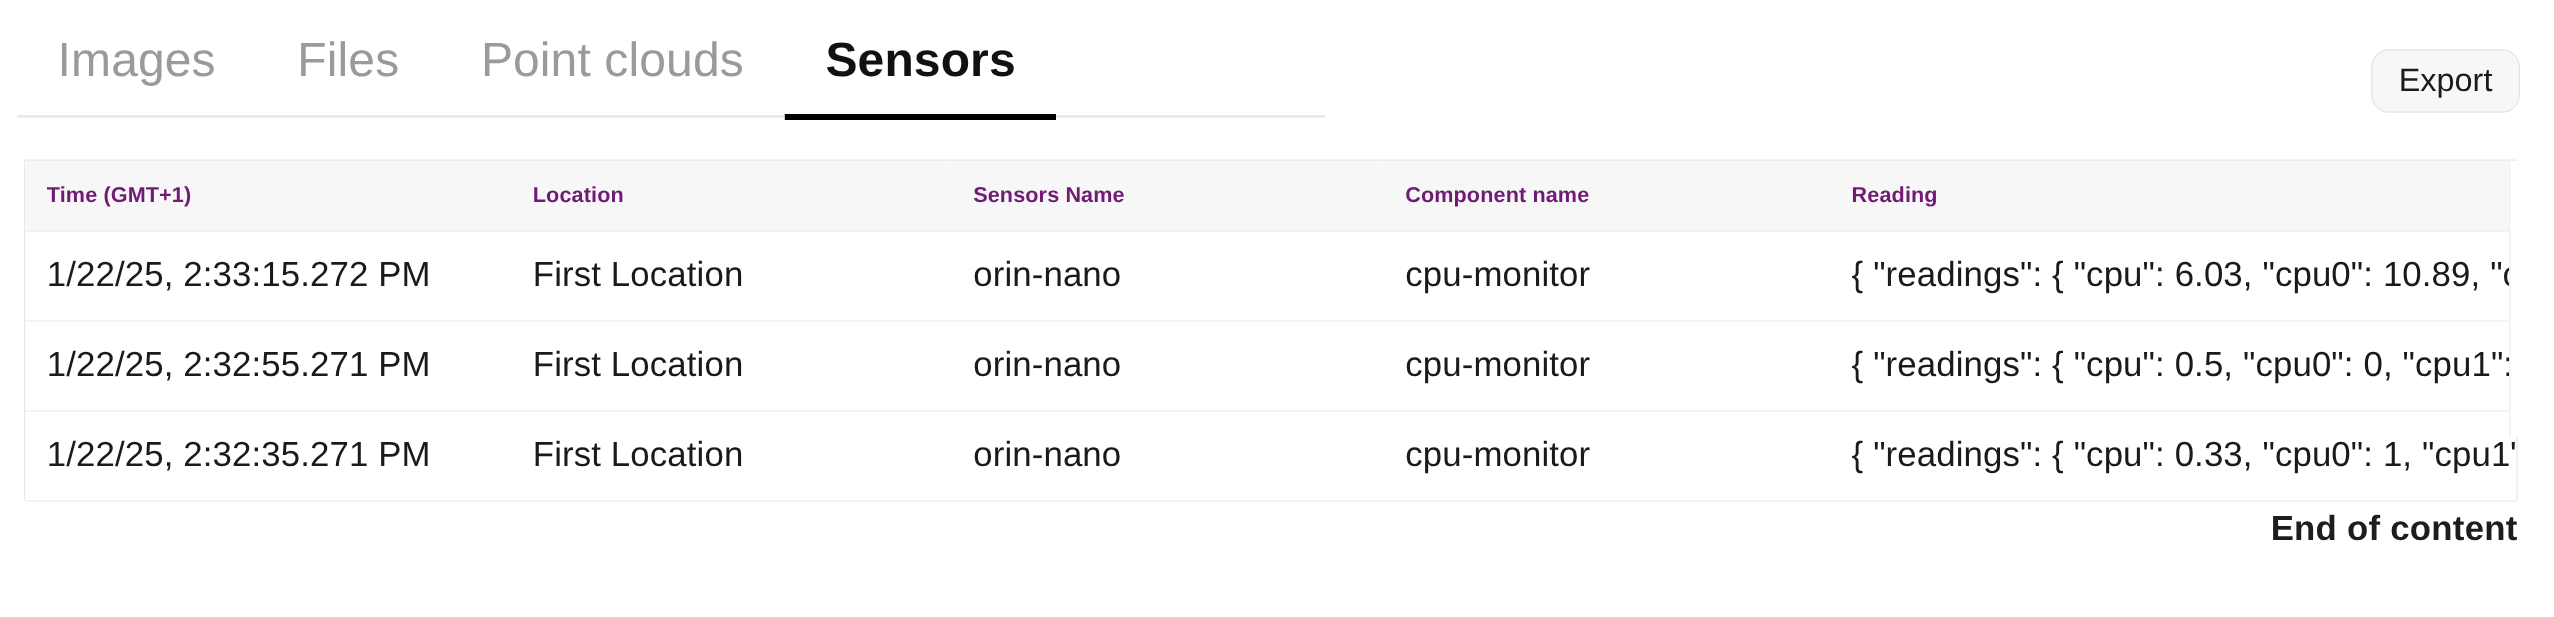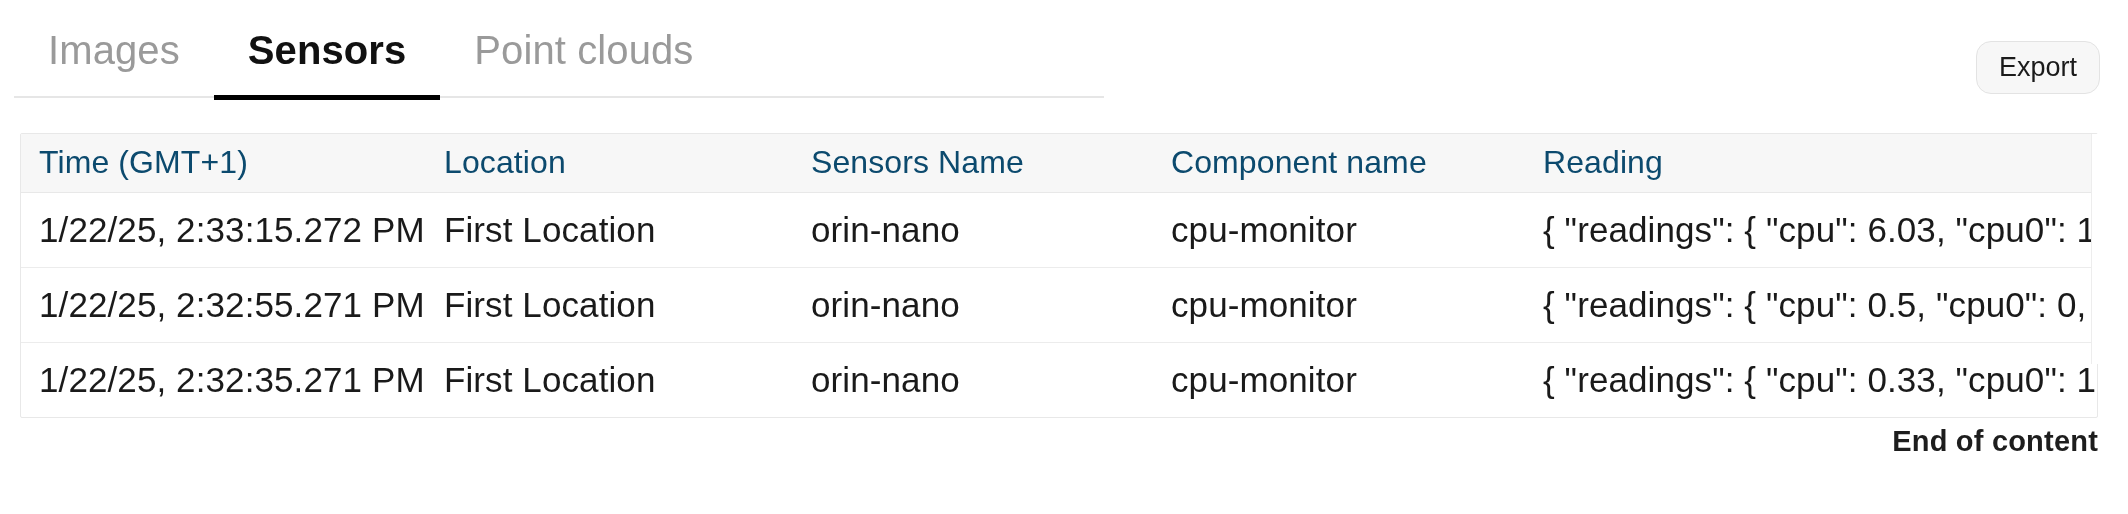--- a/index.html
+++ b/index.html
@@ -92,30 +92,30 @@
   .tbl { width:100%; border-collapse:collapse; table-layout:fixed; }
   .tbl th, .tbl td {
     text-align:left;
     white-space:nowrap;
     overflow:hidden;
     text-overflow:clip;
   }
   .tbl thead th {
     background:#f7f7f7;
     height:58px;
-    font-size:32px;
-    font-weight:400;
-    color:#0c4a6e;
+    font-size:18px;
+    font-weight:700;
+    color:#701a75;
     padding:0 0 0 18px;
     border-bottom:1px solid #e8e8e8;
     letter-spacing:0.1px;
   }
   .tbl tbody td {
     height:75px;
-    font-size:35px;
+    font-size:29px;
     color:#1a1a1a;
     padding:0 0 0 18px;
     border-top:1px solid #ececec;
     letter-spacing:0.1px;
   }
   .tbl tbody tr:first-child td { border-top:none; }
 
   .col-time      { width:405px; }
   .col-location  { width:367px; }
   .col-machine   { width:360px; }
@@ -156,25 +156,28 @@
 </style>
 </head>
 <body>
 
 <div class="tabbar">
   <div class="tabbar-underline"></div>
   <div class="tabs">
     <div class="tab">
       <span>Images</span>
     </div>
+    <div class="tab">
+      <span>Files</span>
+    </div>
+    <div class="tab">
+      <span>Point clouds</span>
+    </div>
     <div class="tab active">
       <span>Sensors</span>
-    </div>
-    <div class="tab">
-      <span>Point clouds</span>
     </div>
   </div>
 
   <div class="export-btn">
     <span>Export</span>
   </div>
 </div>
 
 <div class="table-wrap">
   <table class="tbl">

